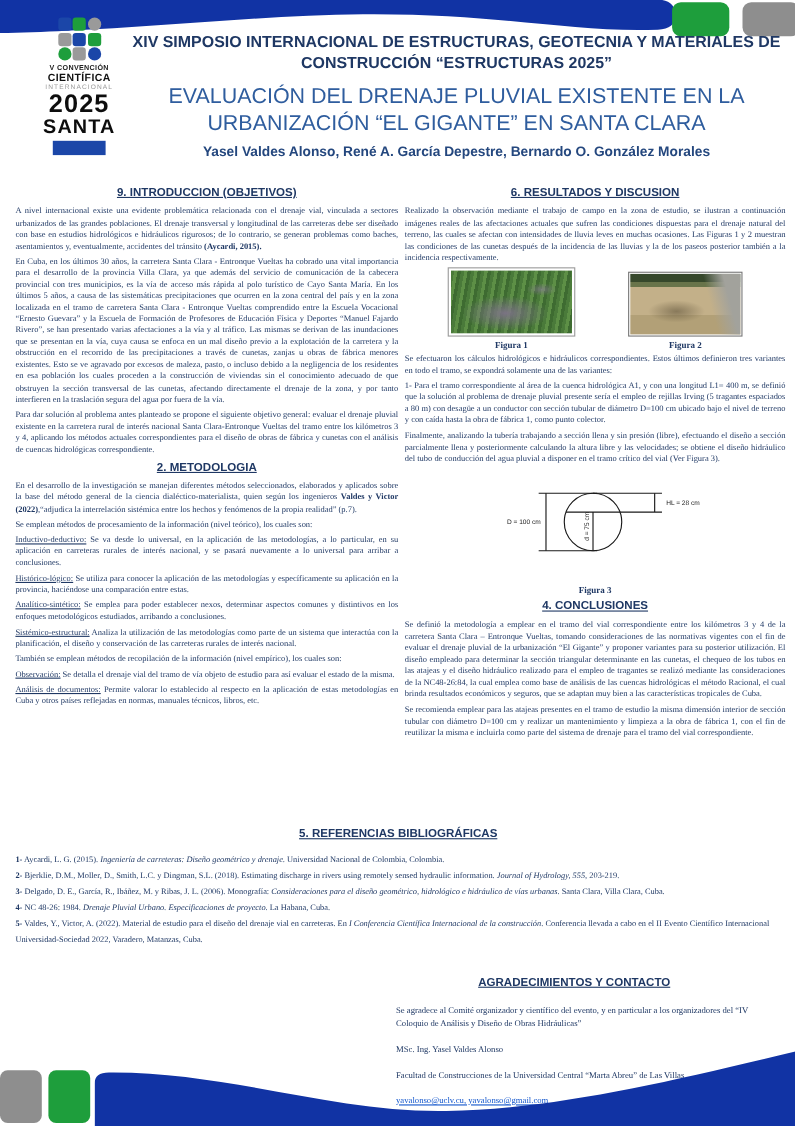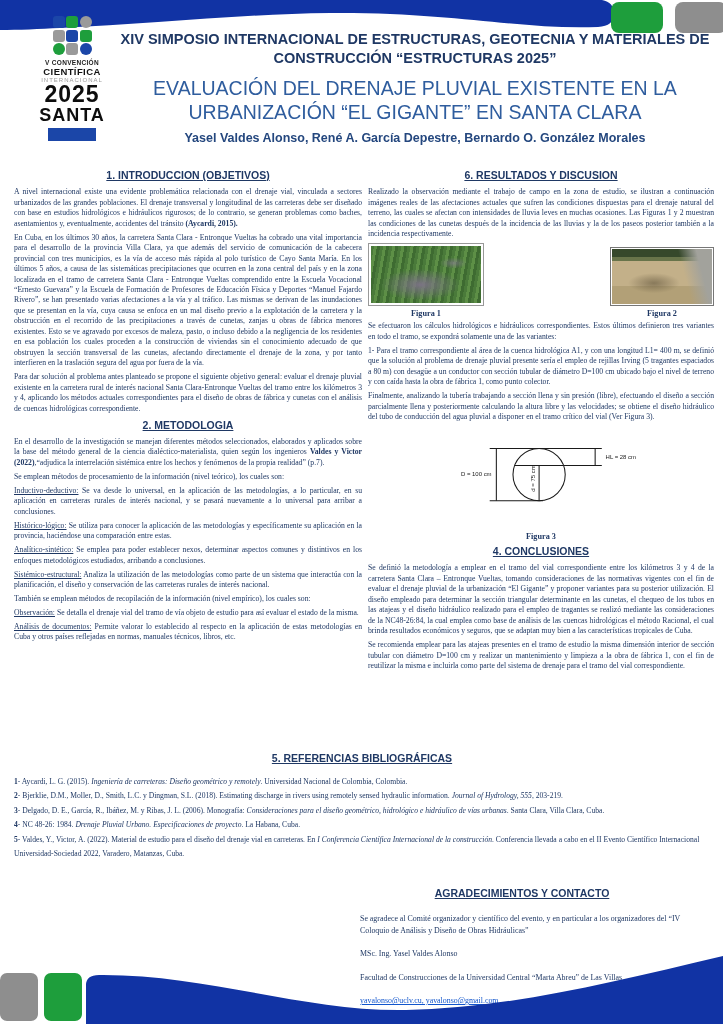--- a/index.html
+++ b/index.html
@@ -36,21 +36,21 @@
   
   .col{position:absolute;top:166px;font-size:7.7px;line-height:1.36;text-align:justify;}
   .col-left{left:14px;width:348px;}
   .col-right{left:368px;width:346px;}
   .sec-h{font-family:"Liberation Sans",sans-serif;font-weight:700;font-size:10.5px;
          color:#1F3864;text-align:center;text-decoration:underline;margin:2px 0 5px;}
   .col p{margin:0 0 3.5px;}
   .lead{text-decoration:underline;}
   b{font-weight:700;}
   
-  .figrow{display:flex;justify-content:space-between;align-items:flex-end;gap:48px;margin:3px 0 2px;}
+  .figrow{display:flex;justify-content:center;align-items:flex-end;gap:48px;margin:3px 0 2px;}
   figure{margin:0;text-align:center;}
   .img{display:block;}
   .img1{width:110px;height:57px;border:1px solid #999;padding:2px;background:#fff;}
   .img1-inner{width:100%;height:100%;
      background:
        radial-gradient(ellipse 55px 22px at 45% 68%, rgba(125,115,135,.95), rgba(125,115,135,0) 72%),
        radial-gradient(ellipse 20px 8px at 75% 30%, rgba(150,120,170,.5), transparent 70%),
        repeating-linear-gradient(100deg,#4a7a3a 0 3px,#5d8f46 3px 6px,#3e6b31 6px 9px);}
   .img2{width:100px;height:55px;border:1px solid #777;padding:1px;background:#fff;}
   .img2-inner{width:100%;height:100%;
@@ -104,21 +104,21 @@
     <div class="logo-bar"></div>
   </div>
 
   <div class="header">
     <div class="symposium">XIV SIMPOSIO INTERNACIONAL DE ESTRUCTURAS, GEOTECNIA Y MATERIALES DE CONSTRUCCIÓN “ESTRUCTURAS 2025”</div>
     <div class="poster-title">EVALUACIÓN DEL DRENAJE PLUVIAL EXISTENTE EN LA URBANIZACIÓN “EL GIGANTE” EN SANTA CLARA</div>
     <div class="authors">Yasel Valdes Alonso, René A. García Depestre, Bernardo O. González Morales</div>
   </div>
 
   <div class="col col-left">
-    <div class="sec-h">1. INTRODUCCION (OBJETIVOS)</div>
+    <div class="sec-h">9. INTRODUCCION (OBJETIVOS)</div>
     <p><span>A nivel internacional existe una evidente problemática relacionada con el drenaje vial, vinculada a sectores urbanizados de las grandes poblaciones. El drenaje transversal y longitudinal de las carreteras debe ser diseñado con base en estudios hidrológicos e hidráulicos rigurosos; de lo contrario, se generan problemas como baches, asentamientos y, eventualmente, accidentes del tránsito </span><b>(Aycardi, 2015).</b></p>
     <p>En Cuba, en los últimos 30 años, la carretera Santa Clara - Entronque Vueltas ha cobrado una vital importancia para el desarrollo de la provincia Villa Clara, ya que además del servicio de comunicación de la cabecera provincial con tres municipios, es la vía de acceso más rápida al polo turístico de Cayo Santa María. En los últimos 5 años, a causa de las sistemáticas precipitaciones que ocurren en la zona central del país y en la zona localizada en el tramo de carretera Santa Clara - Entronque Vueltas comprendido entre la Escuela Vocacional “Ernesto Guevara” y la Escuela de Formación de Profesores de Educación Física y Deportes “Manuel Fajardo Rivero”, se han presentado varias afectaciones a la vía y al tráfico. Las mismas se derivan de las inundaciones que se presentan en la vía, cuya causa se enfoca en un mal diseño previo a la explotación de la carretera y la obstrucción en el recorrido de las precipitaciones a través de cunetas, zanjas u obras de fábrica menores existentes. Esto se ve agravado por excesos de maleza, pasto, o incluso debido a la negligencia de los residentes en esa población los cuales proceden a la construcción de viviendas sin el conocimiento adecuado de que obstruyen la sección transversal de las cunetas, afectando directamente el drenaje de la zona, y por tanto interfieren en la traslación segura del agua por fuera de la vía.</p>
     <p>Para dar solución al problema antes planteado se propone el siguiente objetivo general: evaluar el drenaje pluvial existente en la carretera rural de interés nacional Santa Clara-Entronque Vueltas del tramo entre los kilómetros 3 y 4, aplicando los métodos actuales correspondientes para el diseño de obras de fábrica y cunetas con el análisis de cuencas hidrológicas correspondiente.</p>
 
     <div class="sec-h">2. METODOLOGIA</div>
     <p><span>En el desarrollo de la investigación se manejan diferentes métodos seleccionados, elaborados y aplicados sobre la base del método general de la ciencia dialéctico-materialista, quien según los ingenieros </span><b>Valdes y Victor (2022)</b><span>,“adjudica la interrelación sistémica entre los hechos y fenómenos de la propia realidad” (p.7).</span></p>
     <p>Se emplean métodos de procesamiento de la información (nivel teórico), los cuales son:</p>
     <p><span class="lead">Inductivo-deductivo:</span><span> Se va desde lo universal, en la aplicación de las metodologías, a lo particular, en su aplicación en carreteras rurales de interés nacional, y se pasará nuevamente a lo universal para arribar a conclusiones.</span></p>
     <p><span class="lead">Histórico-lógico:</span><span> Se utiliza para conocer la aplicación de las metodologías y específicamente su aplicación en la provincia, haciéndose una comparación entre estas.</span></p>
     <p><span class="lead">Analítico-sintético:</span><span> Se emplea para poder establecer nexos, determinar aspectos comunes y distintivos en los enfoques metodológicos estudiados, arribando a conclusiones.</span></p>
@@ -173,21 +173,21 @@
       <figcaption>Figura 3</figcaption>
     </div>
 
     <div class="sec-h">4. CONCLUSIONES</div>
     <p>Se definió la metodología a emplear en el tramo del vial correspondiente entre los kilómetros 3 y 4 de la carretera Santa Clara – Entronque Vueltas, tomando consideraciones de las normativas vigentes con el fin de evaluar el drenaje pluvial de la urbanización “El Gigante” y proponer variantes para su posterior utilización. El diseño empleado para determinar la sección triangular determinante en las cunetas, el chequeo de los tubos en las atajeas y el diseño hidráulico realizado para el empleo de tragantes se realizó mediante las consideraciones de la NC48-26:84, la cual emplea como base de análisis de las cuencas hidrológicas el método Racional, el cual brinda resultados económicos y seguros, que se adaptan muy bien a las características tropicales de Cuba.</p>
     <p>Se recomienda emplear para las atajeas presentes en el tramo de estudio la misma dimensión interior de sección tubular con diámetro D=100 cm y realizar un mantenimiento y limpieza a la obra de fábrica 1, con el fin de reutilizar la misma e incluirla como parte del sistema de drenaje para el tramo del vial correspondiente.</p>
   </div>
 
   <div class="refs">
     <div class="sec-h">5. REFERENCIAS BIBLIOGRÁFICAS</div>
-    <p><b>1-</b><span> Aycardi, L. G. (2015). </span><i>Ingeniería de carreteras: Diseño geométrico y remotely</i><span>. Universidad Nacional de Colombia, Colombia.</span></p>
+    <p><b>1-</b><span> Aycardi, L. G. (2015). </span><i>Ingeniería de carreteras: Diseño geométrico y drenaje</i><span>. Universidad Nacional de Colombia, Colombia.</span></p>
     <p><b>2-</b><span> Bjerklie, D.M., Moller, D., Smith, L.C. y Dingman, S.L. (2018). Estimating discharge in rivers using remotely sensed hydraulic information. </span><i>Journal of Hydrology, 555</i><span>, 203-219.</span></p>
     <p><b>3-</b><span> Delgado, D. E., García, R., Ibáñez, M. y Ribas, J. L. (2006). Monografía: </span><i>Consideraciones para el diseño geométrico, hidrológico e hidráulico de vías urbanas</i><span>. Santa Clara, Villa Clara, Cuba.</span></p>
     <p><b>4-</b><span> NC 48-26: 1984. </span><i>Drenaje Pluvial Urbano. Especificaciones de proyecto</i><span>. La Habana, Cuba.</span></p>
     <p><b>5-</b><span> Valdes, Y., Victor, A. (2022). Material de estudio para el diseño del drenaje vial en carreteras. En </span><i>I Conferencia Científica Internacional de la construcción</i><span>. Conferencia llevada a cabo en el II Evento Científico Internacional Universidad-Sociedad 2022, Varadero, Matanzas, Cuba.</span></p>
   </div>
 
   <div class="ack">
     <div class="sec-h">AGRADECIMIENTOS Y CONTACTO</div>
     <p>Se agradece al Comité organizador y científico del evento, y en particular a los organizadores del “IV Coloquio de Análisis y Diseño de Obras Hidráulicas”</p>
     <p>MSc. Ing. Yasel Valdes Alonso</p>

